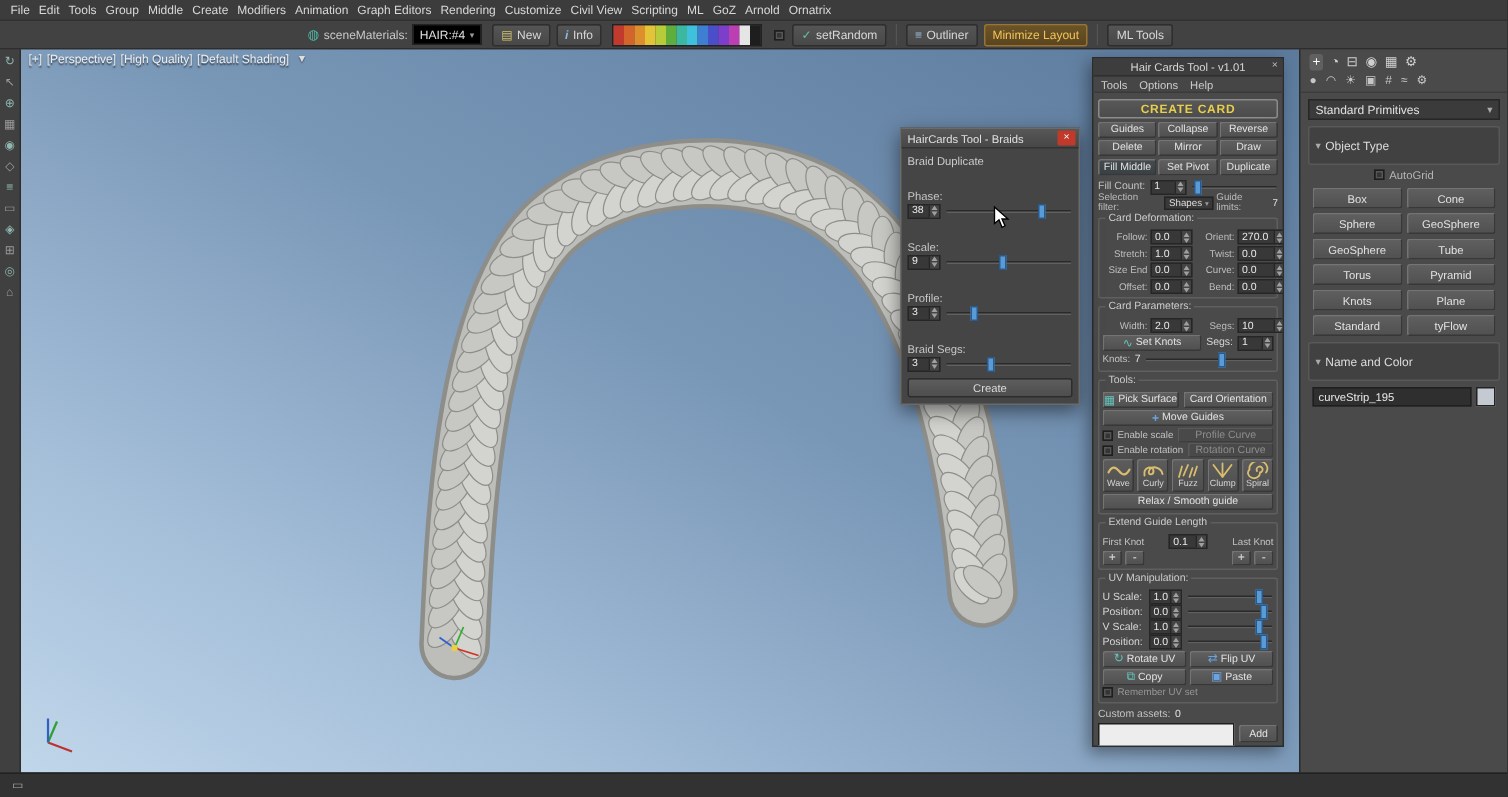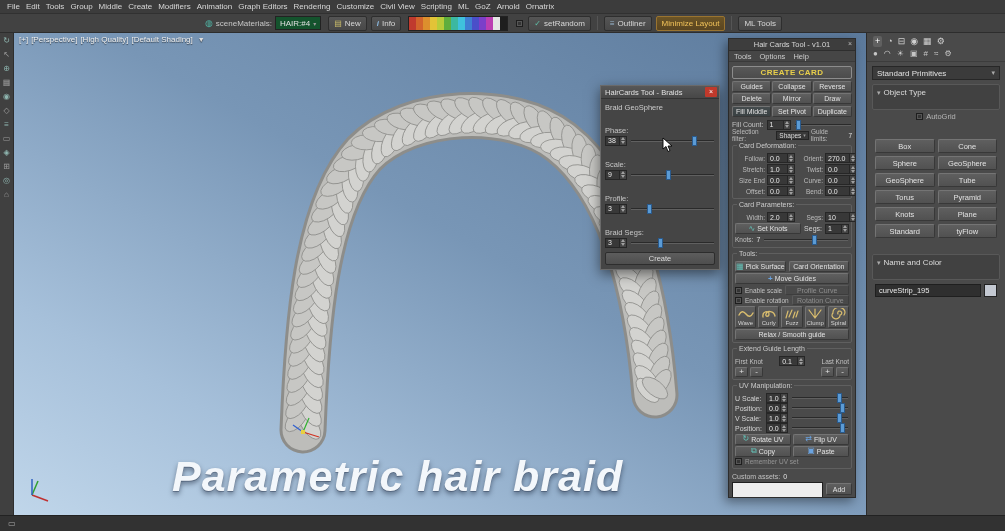--- a/index.html
+++ b/index.html
@@ -9,21 +9,21 @@
 
   
   .menubar { position:absolute; left:0; top:0; width:1005px; height:14px; background:#3c3c3c; border-bottom:1px solid #313131; display:flex; align-items:center; padding-left:4px; }
   .menubar .mi { font-size:8px; color:#d8d8d8; padding:0 3px; cursor:default; white-space:nowrap; }
 
   
   .toolbar { position:absolute; left:0; top:14px; width:1005px; height:19px; background:#424242; border-bottom:1px solid #2d2d2d; display:flex; align-items:center; }
   .tspacer { width:202px; height:1px; }
   .ticon { font-size:9px; color:#4fb8a8; margin:0 3px; }
   .tlabel { font-size:8px; color:#c8c8c8; margin-right:3px; white-space:nowrap; }
-  .tdrop { display:flex; align-items:center; gap:3px; background:#14532d; border:1px solid #222; height:14px; padding:0 4px; font-size:8px; color:#e0e0e0; margin-right:5px; }
+  .tdrop { display:flex; align-items:center; gap:3px; background:#000000; border:1px solid #222; height:14px; padding:0 4px; font-size:8px; color:#e0e0e0; margin-right:5px; }
   .tbtn { display:flex; align-items:center; gap:3px; height:15px; padding:0 5px; margin:0 2px; background:linear-gradient(#555,#484848); border:1px solid #2e2e2e; border-radius:2px; font-size:8px; color:#d8d8d8; white-space:nowrap; }
   .tbtn .bicon { font-size:8px; color:#cfc06a; }
   .tbtn.active { background:linear-gradient(#6b5426,#5a4520); color:#f2c35a; border-color:#9a7430; }
   .palette { display:flex; margin:0 5px; border:1px solid #222; }
   .sw { width:7px; height:13px; }
   .cb { width:7px; height:7px; background:#353535; border:1px solid #1e1e1e; box-shadow:inset 0 0 0 1px #565656; margin:0 3px; }
   .vsep { width:1px; height:14px; background:#2c2c2c; border-right:1px solid #555; margin:0 4px; }
 
   
   .leftstrip { position:absolute; left:0; top:33px; width:14px; height:482px; background:#404040; border-right:1px solid #2e2e2e; display:flex; flex-direction:column; align-items:center; padding-top:4px; gap:6px; }
@@ -97,24 +97,24 @@
 
   
   .cmd-panel { position:absolute; left:866px; top:33px; width:139px; height:482px; background:#4a4a4a; border-left:1px solid #2b2b2b; }
   .cmd-tabs { display:flex; align-items:center; gap:5px; padding:3px 6px 1px; }
   .cmd-tabs .ct { font-size:9px; color:#cfcfcf; line-height:11px; }
   .cmd-tabs .ct.sel { background:#606060; border-radius:2px; padding:0 2px; color:#fff; }
   .cmd-cats { display:flex; align-items:center; gap:6px; padding:1px 6px 3px; border-bottom:1px solid #3c3c3c; }
   .cmd-cats .cc { font-size:8px; color:#c6c6c6; }
   .cmd-drop { margin:4px 5px 0; height:14px; background:#3b3b3b; border:1px solid #272727; display:flex; align-items:center; padding:0 4px; font-size:8px; color:#e0e0e0; }
   .cmd-drop .caret { margin-left:auto; font-size:7px; color:#aaa; }
-  .rollout { margin:4px 5px 0; height:13px; background:#414141; border:1px solid #585858; border-radius:2px; display:flex; align-items:flex-end; gap:3px; padding:12px 4px; font-size:8px; color:#dcdcdc; }
+  .rollout { margin:4px 5px 0; height:13px; background:#414141; border:1px solid #585858; border-radius:2px; display:flex; align-items:center; gap:3px; padding:12px 4px; font-size:8px; color:#dcdcdc; }
   .rollout .caret { font-size:7px; color:#aaa; }
   .autogrid { display:flex; align-items:center; justify-content:center; gap:3px; height:13px; font-size:7.5px; color:#b5b5b5; }
-  .objgrid { display:grid; grid-template-columns:1fr 1fr; gap:3px; margin:16px 8px; }
+  .objgrid { display:grid; grid-template-columns:1fr 1fr; gap:3px; margin:2px 8px; }
   .objgrid .btn { height:14px; font-size:7.5px; }
   .namerow { display:flex; align-items:center; gap:3px; margin:4px 8px; }
   .nameinput { flex:1; height:13px; background:#2f2f2f; border:1px solid #1f1f1f; color:#e8e8e8; font-size:7.5px; font-family:"Liberation Sans",sans-serif; padding:0 3px; }
   .colorswatch { width:13px; height:13px; background:#c4c9d2; border:1px solid #222; }
 
   
   .statusbar { position:absolute; left:0; top:515px; width:1005px; height:16px; background:#323232; border-top:1px solid #222; display:flex; align-items:center; padding-left:8px; }
   .statusbar .sb-icon { font-size:8px; color:#aaa; }
 </style>
 </head>
@@ -351,29 +351,28 @@
 
     <div class="vplabel">
       <span>[+]</span>
       <span>[Perspective]</span>
       <span>[High Quality]</span>
       <span>[Default Shading]</span>
       <span class="funnel">▼</span>
     </div>
 
 
-    <div class="caption">Parametric hair braid</div>
 
     <div class="braid-dialog">
       <div class="dlg-title">
         <span>HairCards Tool - Braids</span>
         <span class="dlg-close">×</span>
       </div>
       <div class="dlg-body">
-        <div class="dlg-gtitle">Braid GeoSphere</div>
+        <div class="dlg-gtitle">Braid Duplicate</div>
 
         <div class="p-label">Phase:</div>
         <div class="p-row">
           <div class="spinner">
               <span class="val">38</span>
               <span class="spin"></span>
             </div>
           <div class="slider">
               <span class="track"></span>
               <span class="thumb" style="left:76%;"></span>

